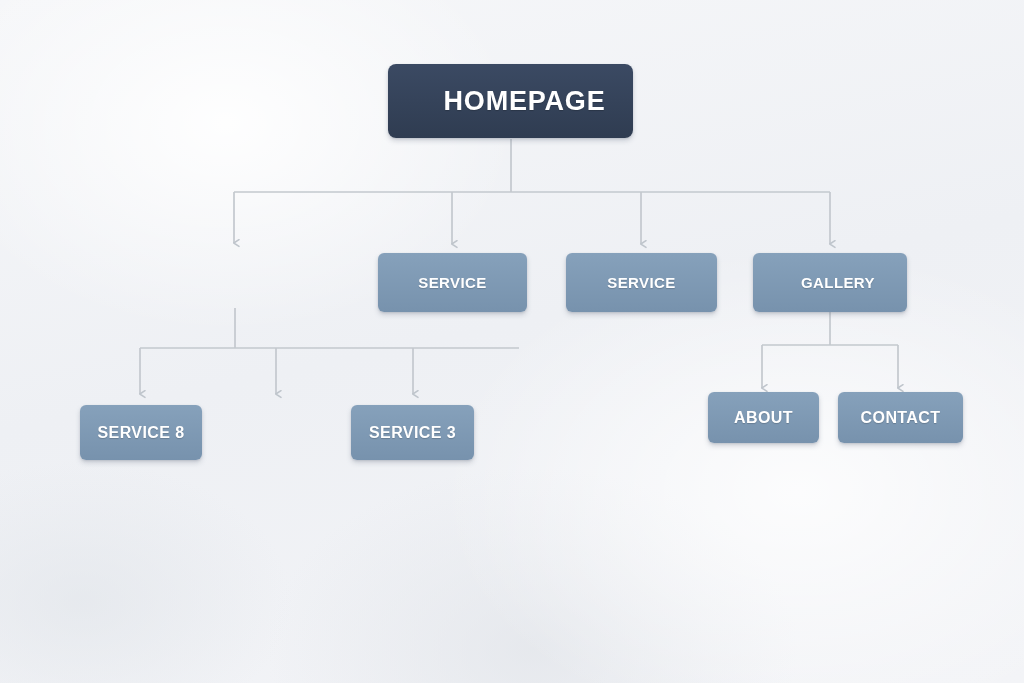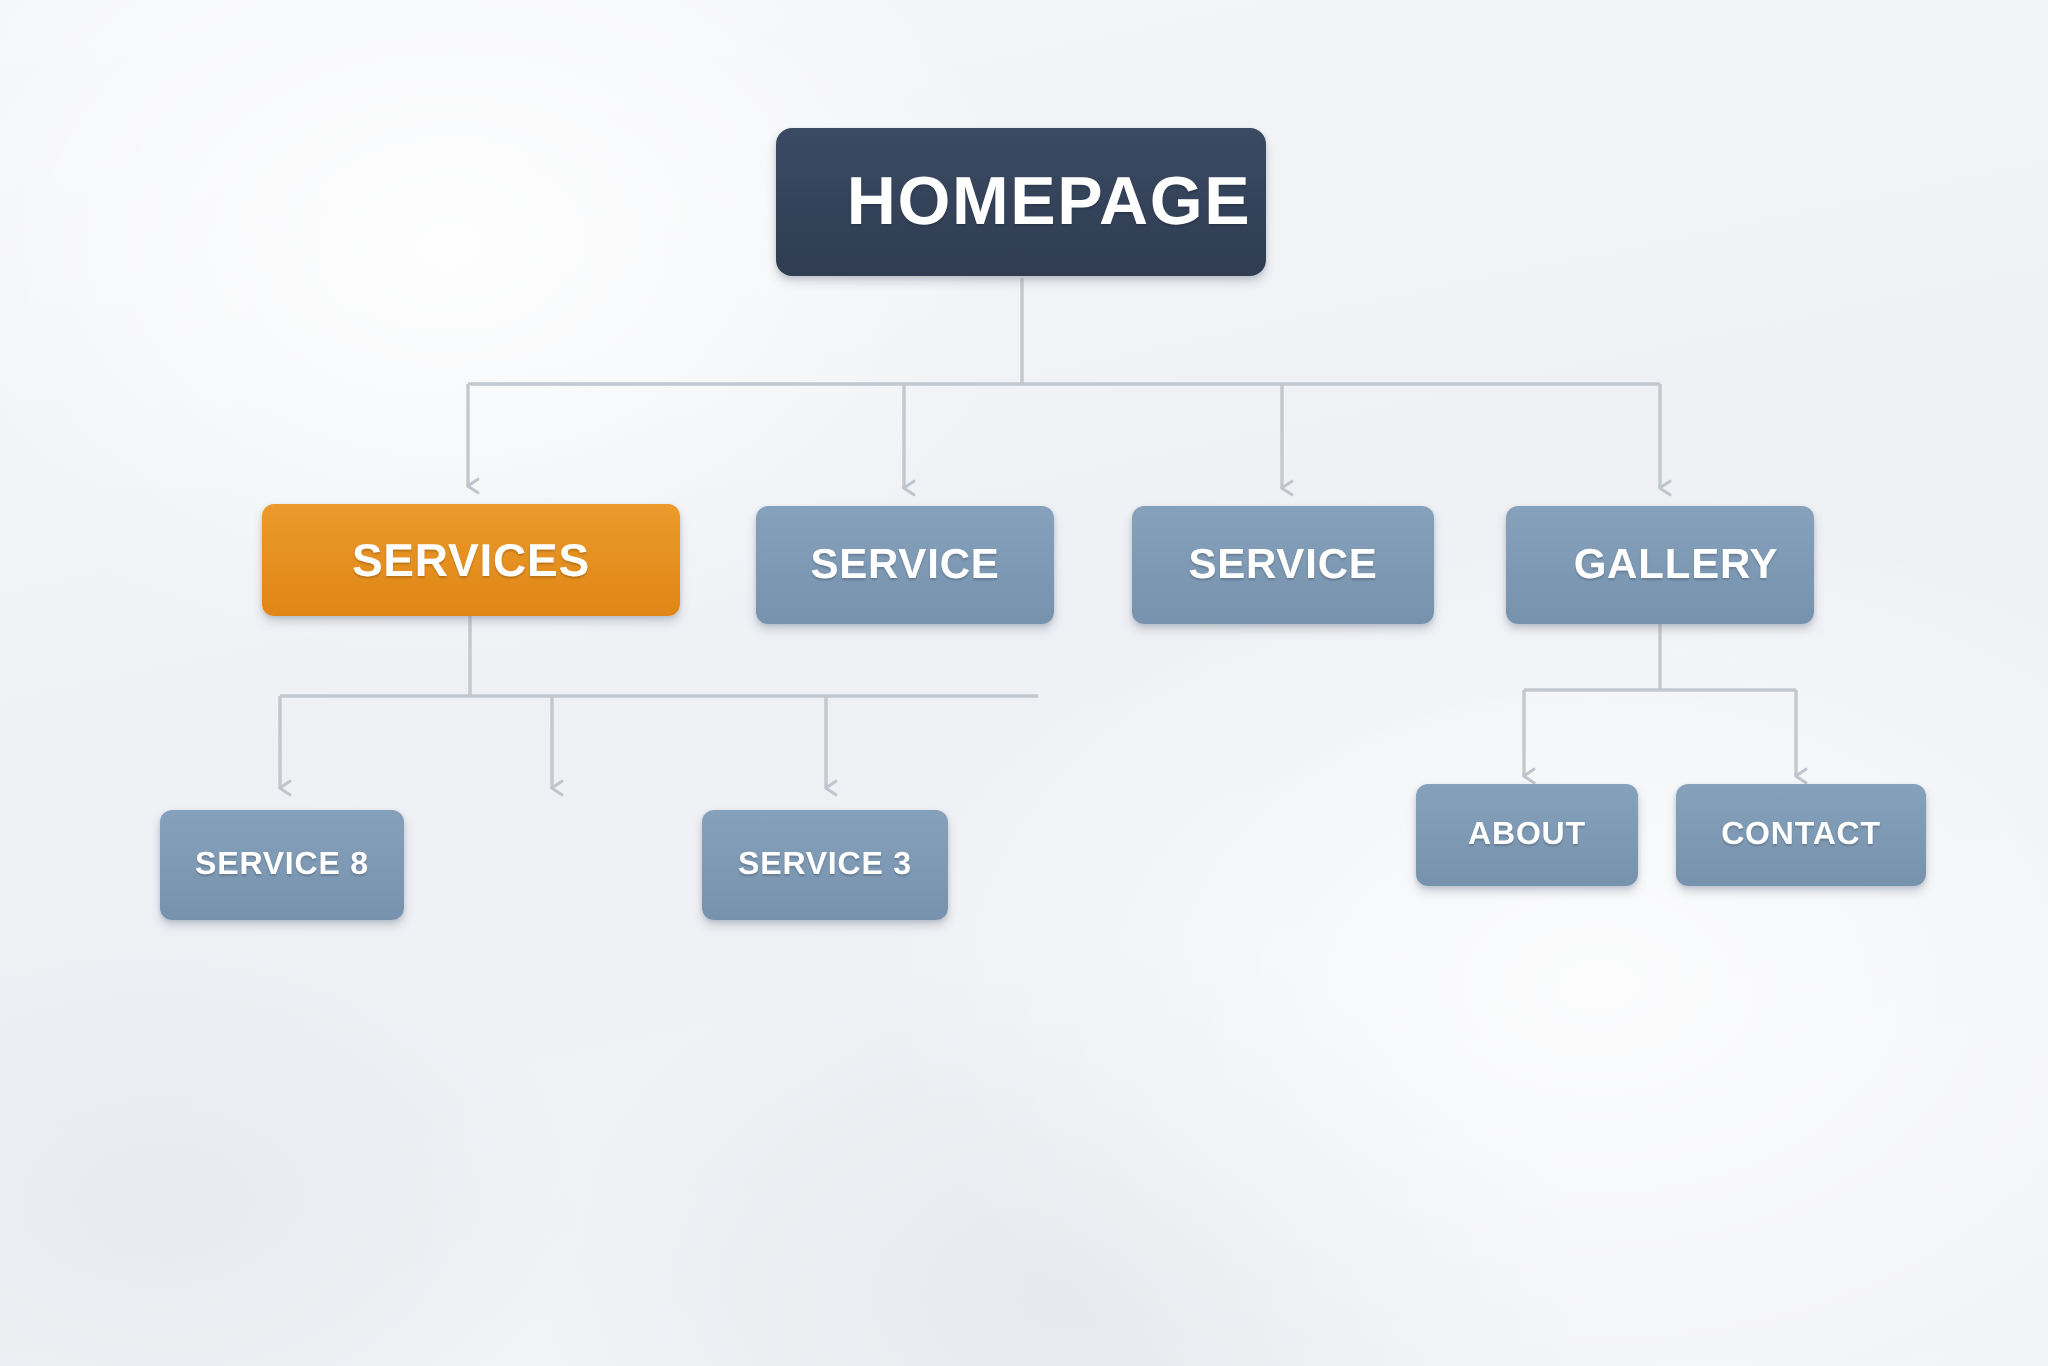--- a/index.html
+++ b/index.html
@@ -49,31 +49,31 @@
     text-align: center;
     letter-spacing: 0.4px;
     font-weight: bold;
     white-space: nowrap;
     box-shadow: 0 3px 5px rgba(120,130,145,0.30), 0 1px 2px rgba(110,120,135,0.22);
     text-shadow: 0 1px 1px rgba(0,0,0,0.18);
   }
   .node.root {
     background: linear-gradient(180deg, #3b4a63 0%, #2f3c51 100%);
     border-radius: 8px;
-    font-size: 34px;
+    font-size: 27px;
     letter-spacing: 0.8px;
     padding-left: 28px;
   }
   .node.accent {
     background: linear-gradient(180deg, #eb9a2b 0%, #df8616 100%);
     font-size: 23px;
   }
   .node.branch {
     background: linear-gradient(180deg, #86a1bb 0%, #7792ad 100%);
-    font-size: 21px;
+    font-size: 15px;
   }
   .node.leaf {
     background: linear-gradient(180deg, #86a1bb 0%, #7792ad 100%);
     font-size: 16px;
   }
 </style>
 </head>
 <body>
 
 <div id="canvas">
@@ -106,21 +106,20 @@
 
       <path d="M830,312 L830,345"></path>
       <path d="M762,345 L898,345"></path>
       <path d="M762,345 L762,388" marker-end="url(#arw)"></path>
       <path d="M898,345 L898,388" marker-end="url(#arw)"></path>
     </g>
   </svg>
 
   <div class="node root" style="left:388px; top:64px; width:245px; height:74px;">HOMEPAGE</div>
 
-  <div class="node accent" style="left:131px; top:252px; width:209px; height:56px;">SERVICES</div>
 
   <div class="node branch" style="left:378px; top:253px; width:149px; height:59px;">SERVICE</div>
 
   <div class="node branch" style="left:566px; top:253px; width:151px; height:59px;">SERVICE</div>
 
   <div class="node branch" style="left:753px; top:253px; width:154px; height:59px;padding-left:16px;">GALLERY</div>
 
   <div class="node leaf" style="left:80px; top:405px; width:122px; height:55px;">SERVICE 8</div>
 
 

